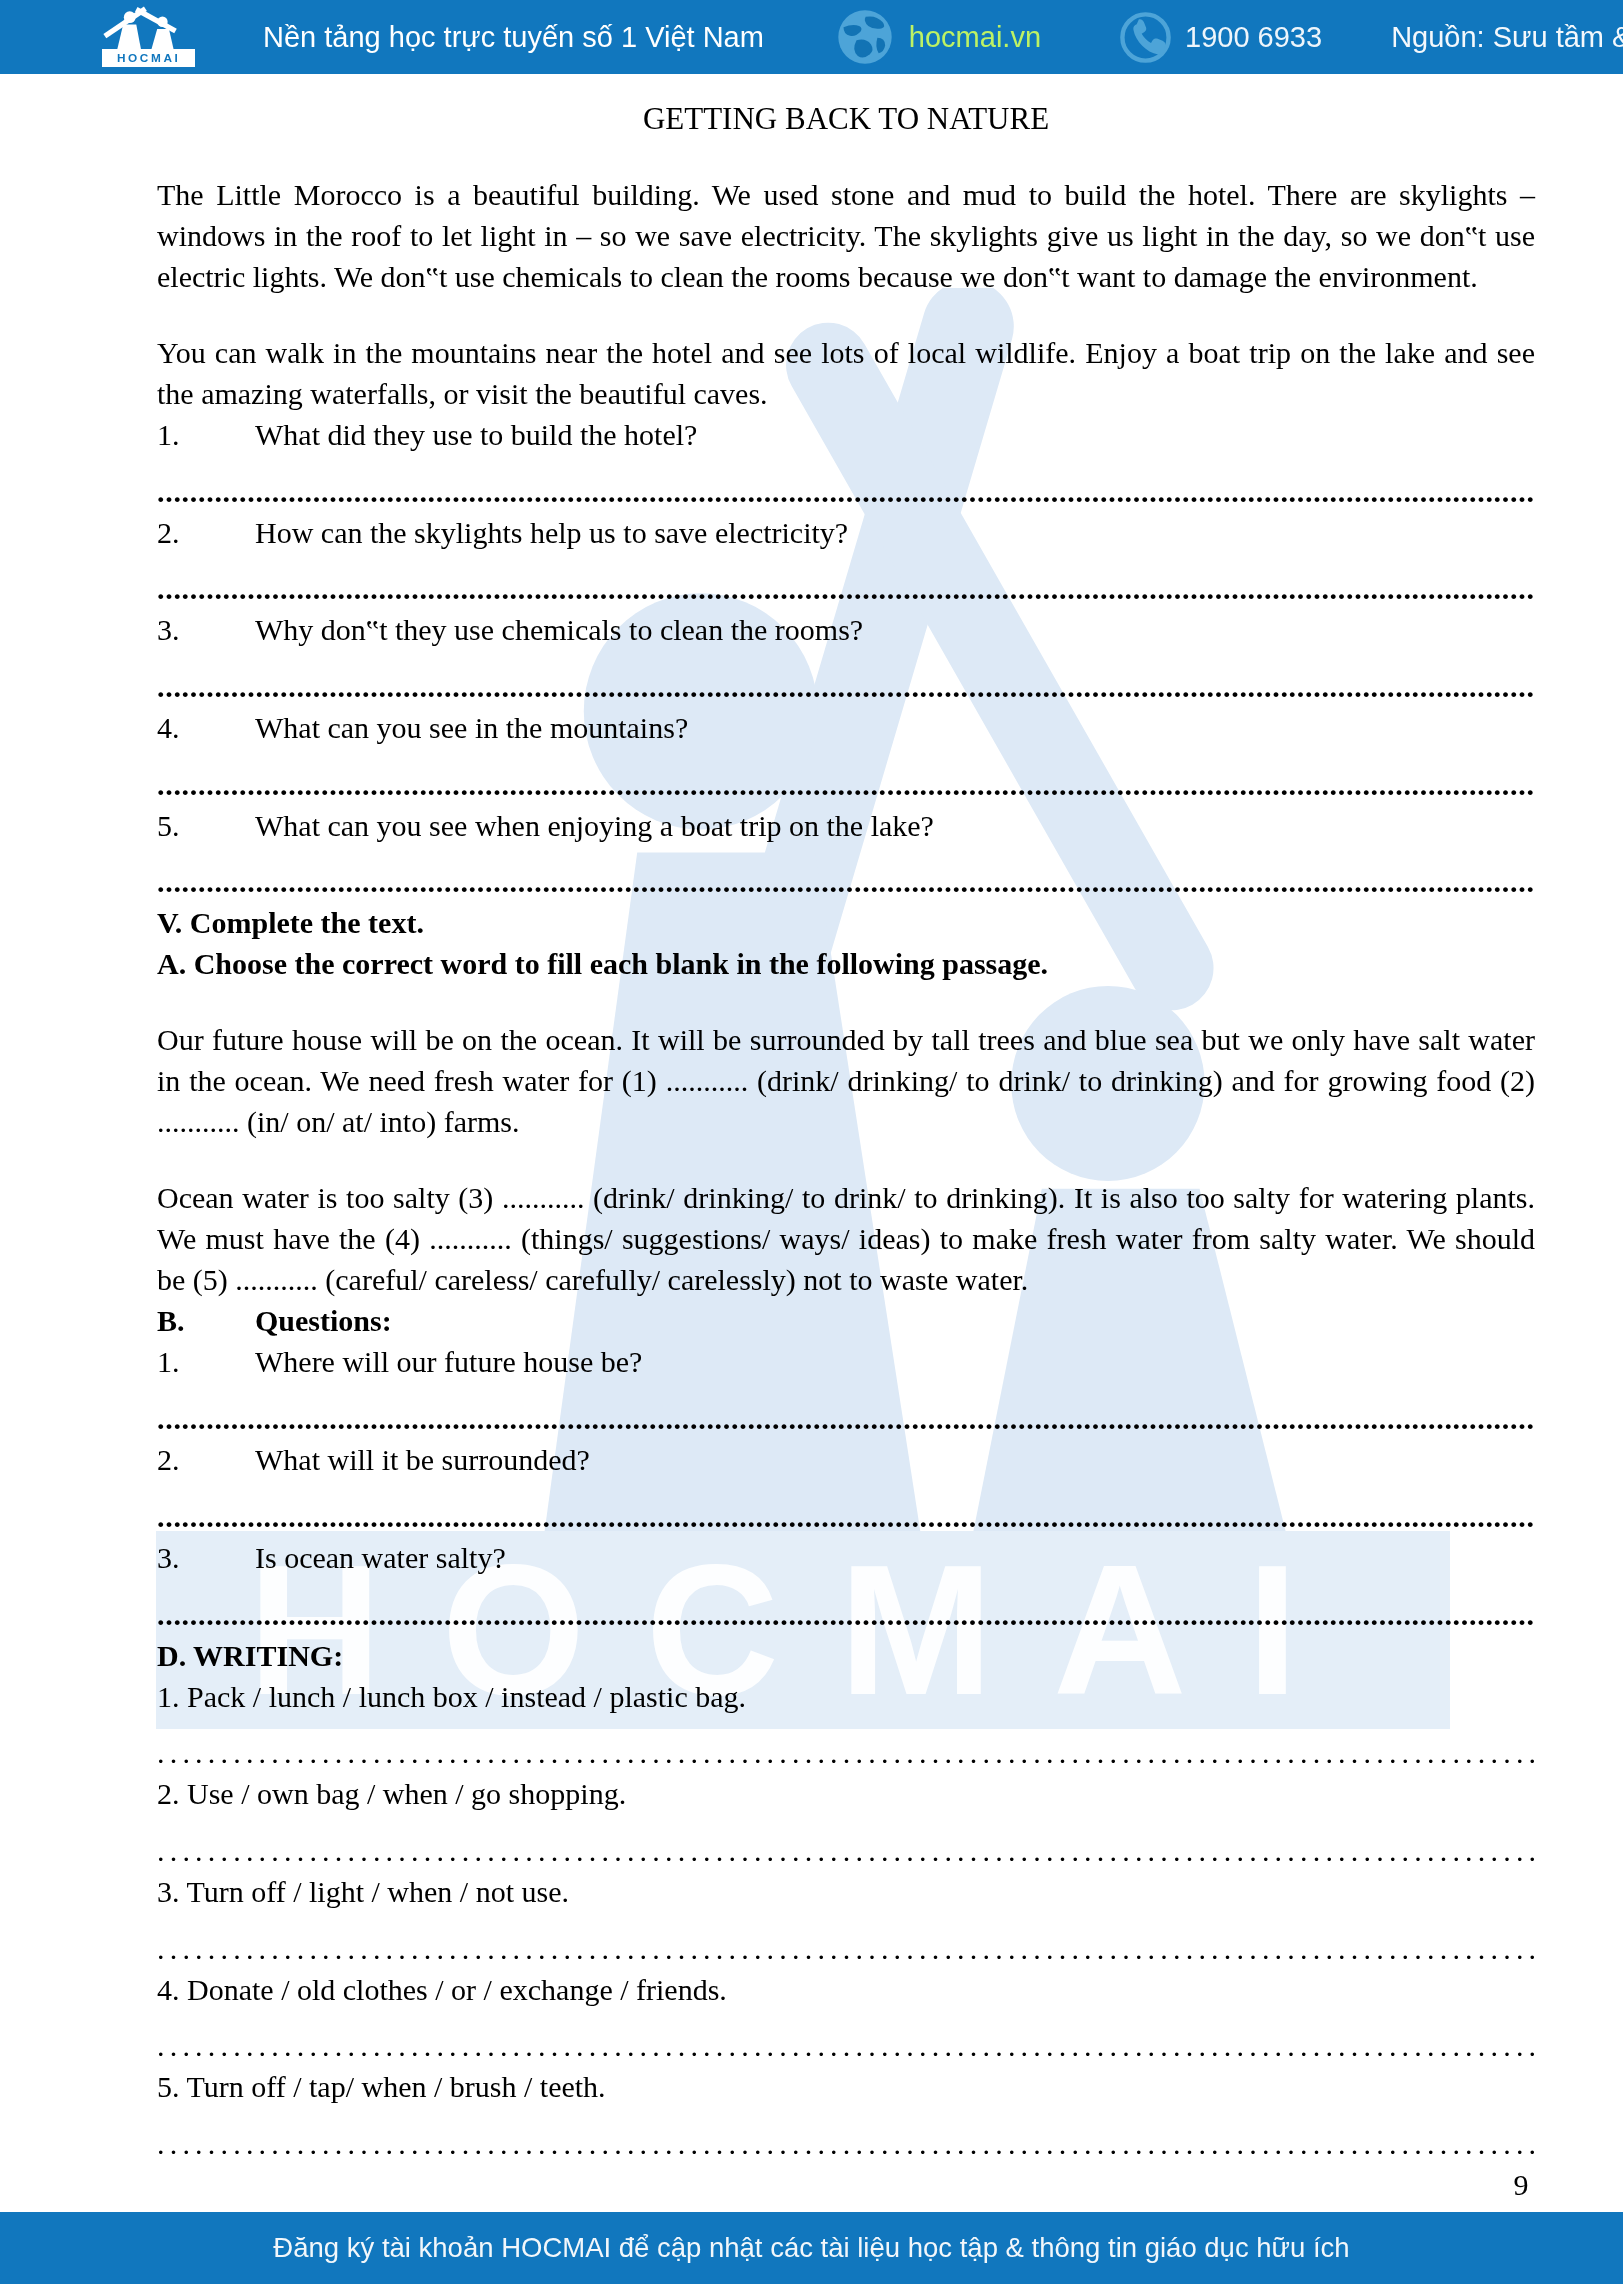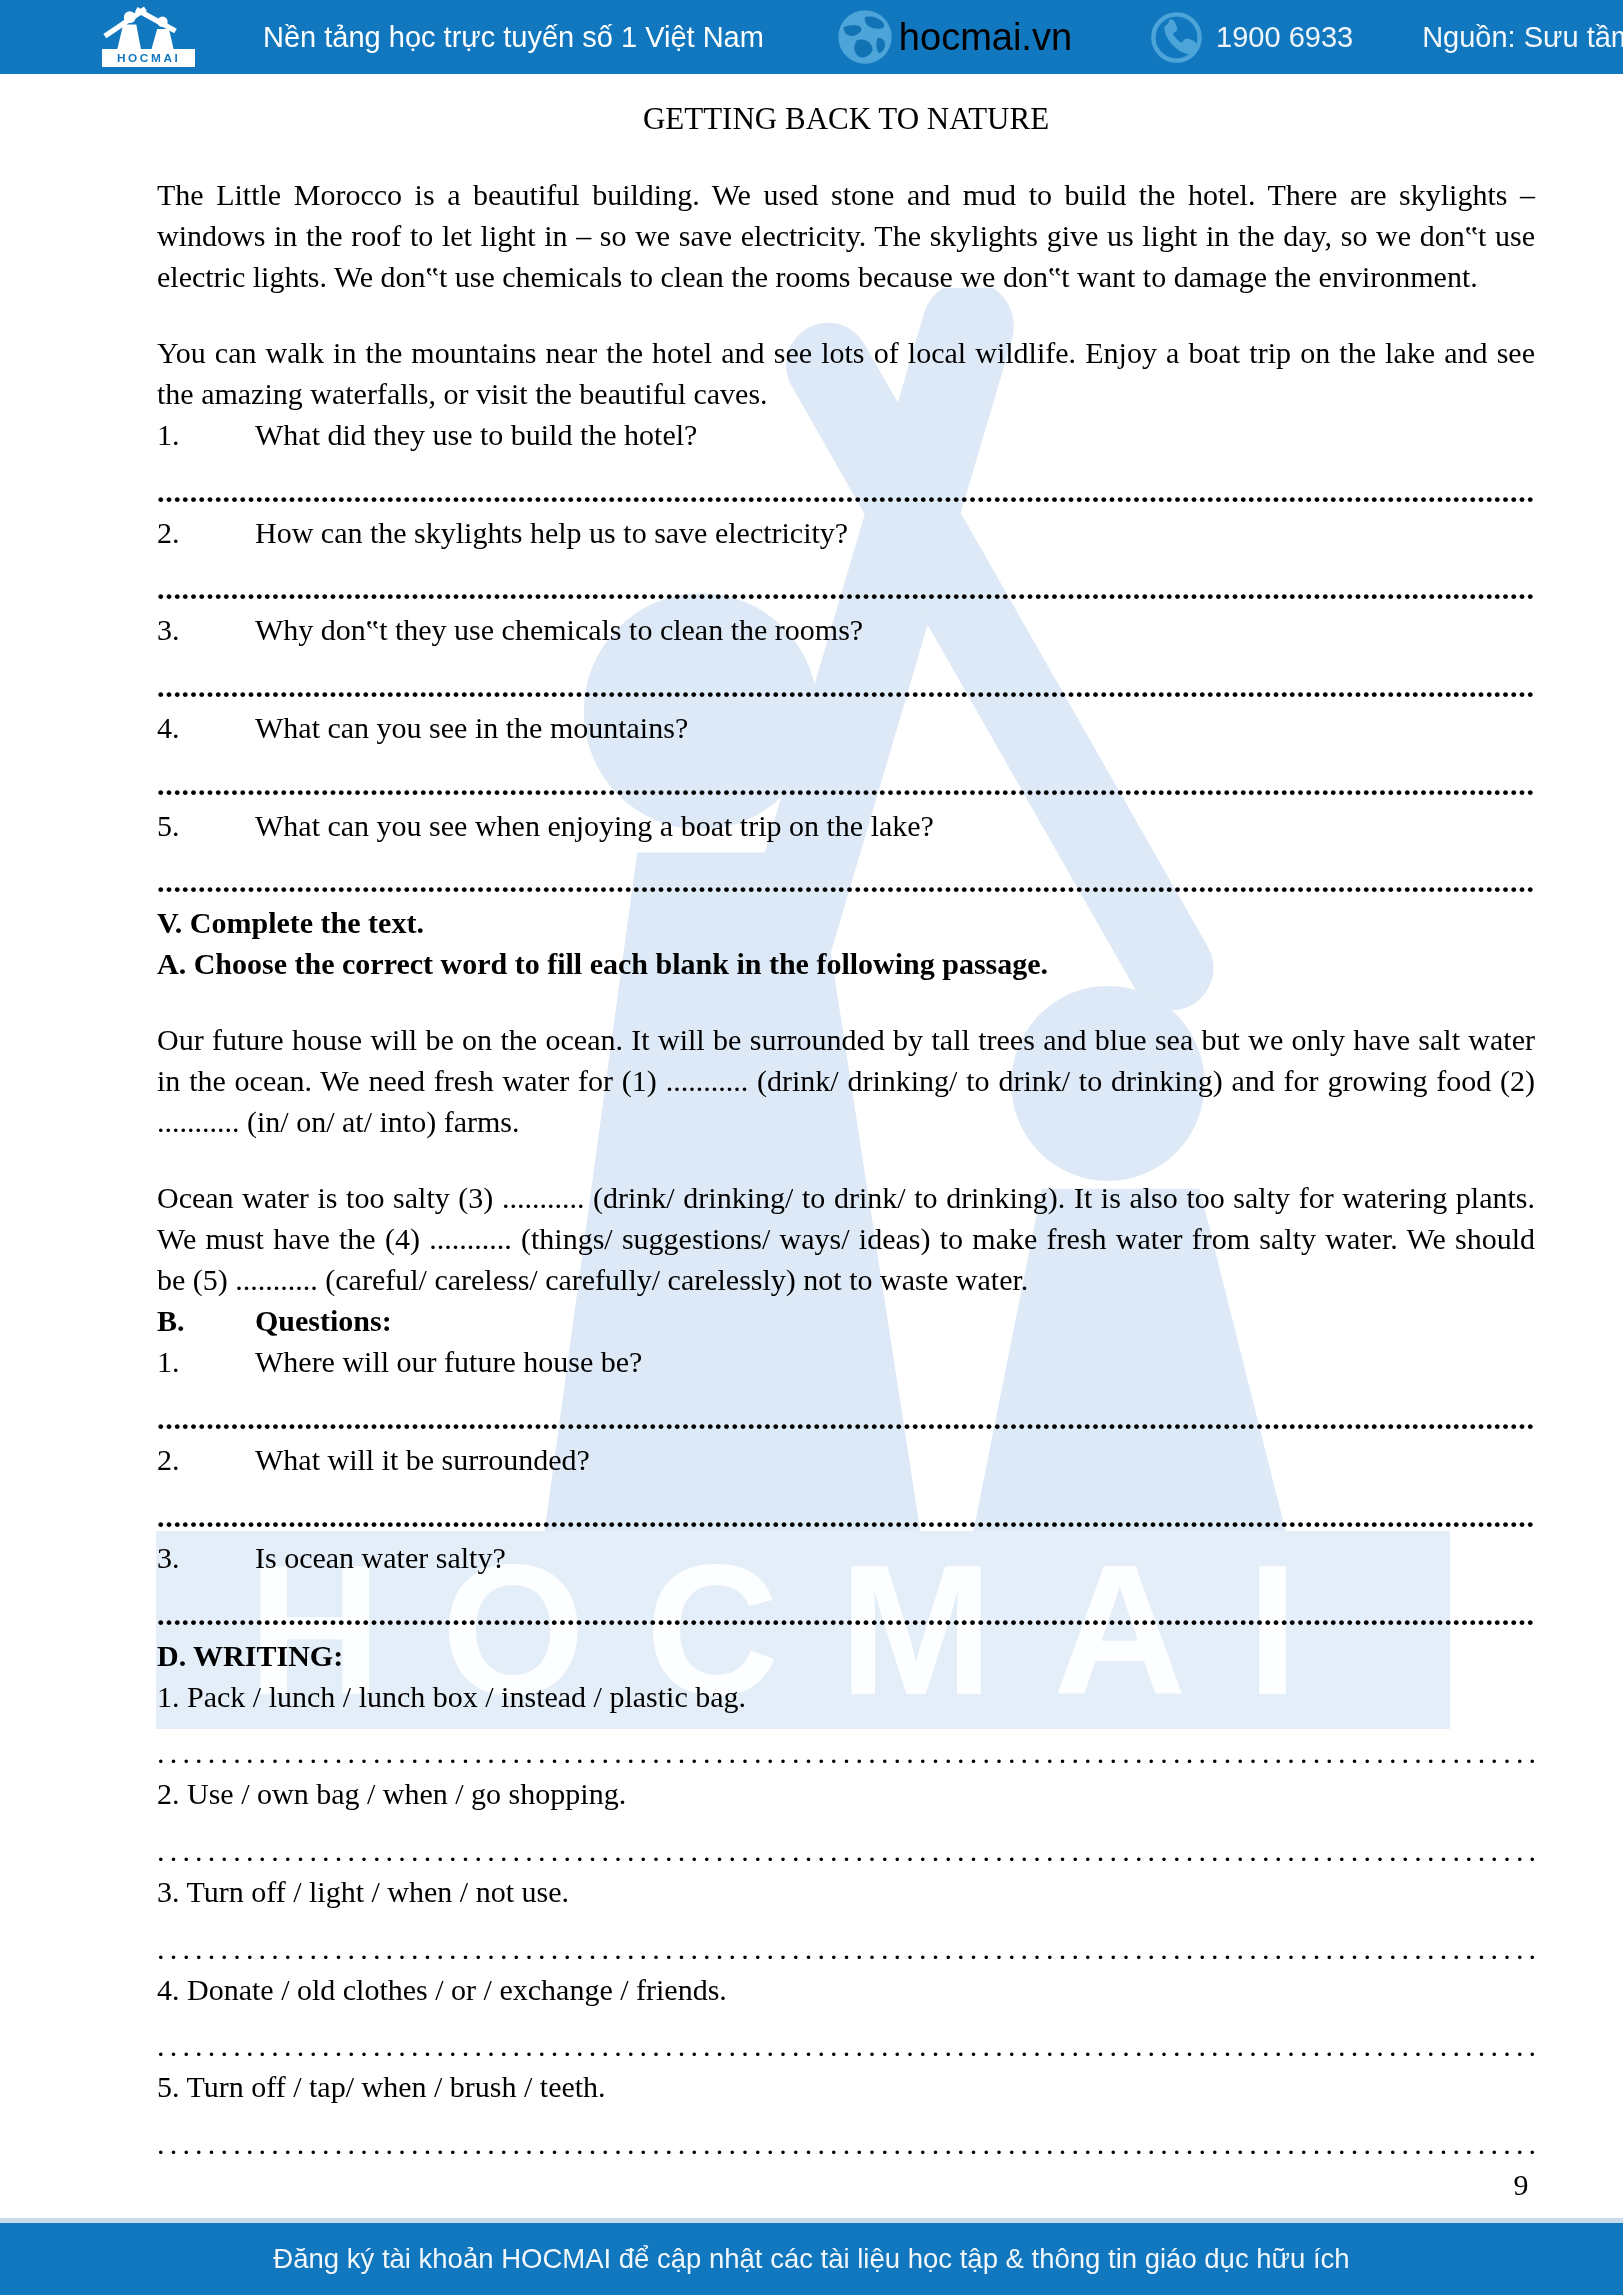--- a/index.html
+++ b/index.html
@@ -15,21 +15,21 @@
   }
   .logo-wrap{width:106px;height:65px;position:relative;flex:none;}
   .logo-fig{position:absolute;top:1.3px;left:0;}
   .logo-box{
     position:absolute;left:5.2px;bottom:2.6px;width:93px;height:17.7px;background:#fff;
     display:flex;align-items:center;justify-content:center;
   }
   .logo-box span{color:#1177be;font-size:11.8px;font-weight:bold;letter-spacing:2.6px;}
   .tagline{font-size:29px;margin-left:60px;white-space:nowrap;}
   .globe{margin-left:73px;flex:none;}
-  .site{font-size:38px;margin-left:6px;color:#000000;white-space:nowrap;}
+  .site{font-size:29px;margin-left:16px;color:#bef264;white-space:nowrap;}
   .phoneicon{margin-left:77px;flex:none;}
   .hotline{font-size:29px;margin-left:12px;color:#eef5fb;white-space:nowrap;}
   .source{font-size:29px;margin-left:69px;color:#f4f8fc;white-space:nowrap;}
   
   .wm-logo{position:absolute;left:281px;top:288px;width:1145px;height:1283px;z-index:0;}
   .wm-band{
     position:absolute;left:156px;top:1531px;width:1294px;height:198px;
     background:#e4eef8;z-index:0;overflow:hidden;display:flex;align-items:center;
     justify-content:center;
   }
@@ -50,21 +50,21 @@
   .bold{font-weight:bold;}
   .dots{
     margin-top:15.7px;height:41px;white-space:nowrap;overflow:hidden;
     letter-spacing:0.7px;font-weight:bold;
   }
   .dots.spaced{letter-spacing:5.2px;font-weight:normal;}
   .pagenum{text-align:right;padding-right:6.5px;}
   
   .footer-strip{position:absolute;left:0;right:0;bottom:72px;height:5.2px;background:#c9dcec;z-index:3;}
   .footer{
-    position:absolute;left:0;right:0;bottom:0;height:72px;background:#1177be;
+    position:absolute;left:0;right:0;bottom:11px;height:72px;background:#1177be;
     display:flex;align-items:center;justify-content:center;z-index:3;
     font-family:"Liberation Sans",sans-serif;color:#f2f7fb;font-size:27.5px;
   }
 </style>
 </head>
 <body>
 
 <div class="page">
 
   <div class="header">

